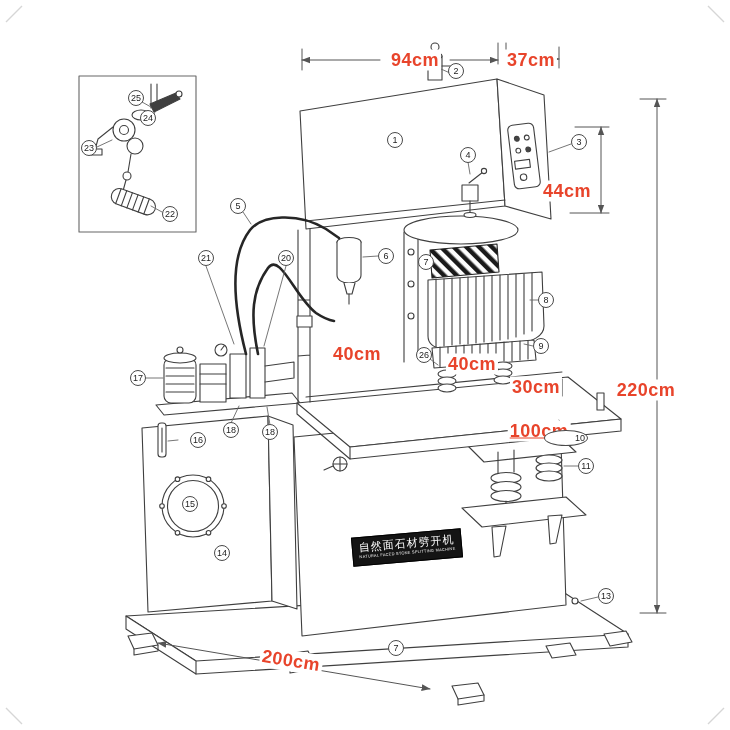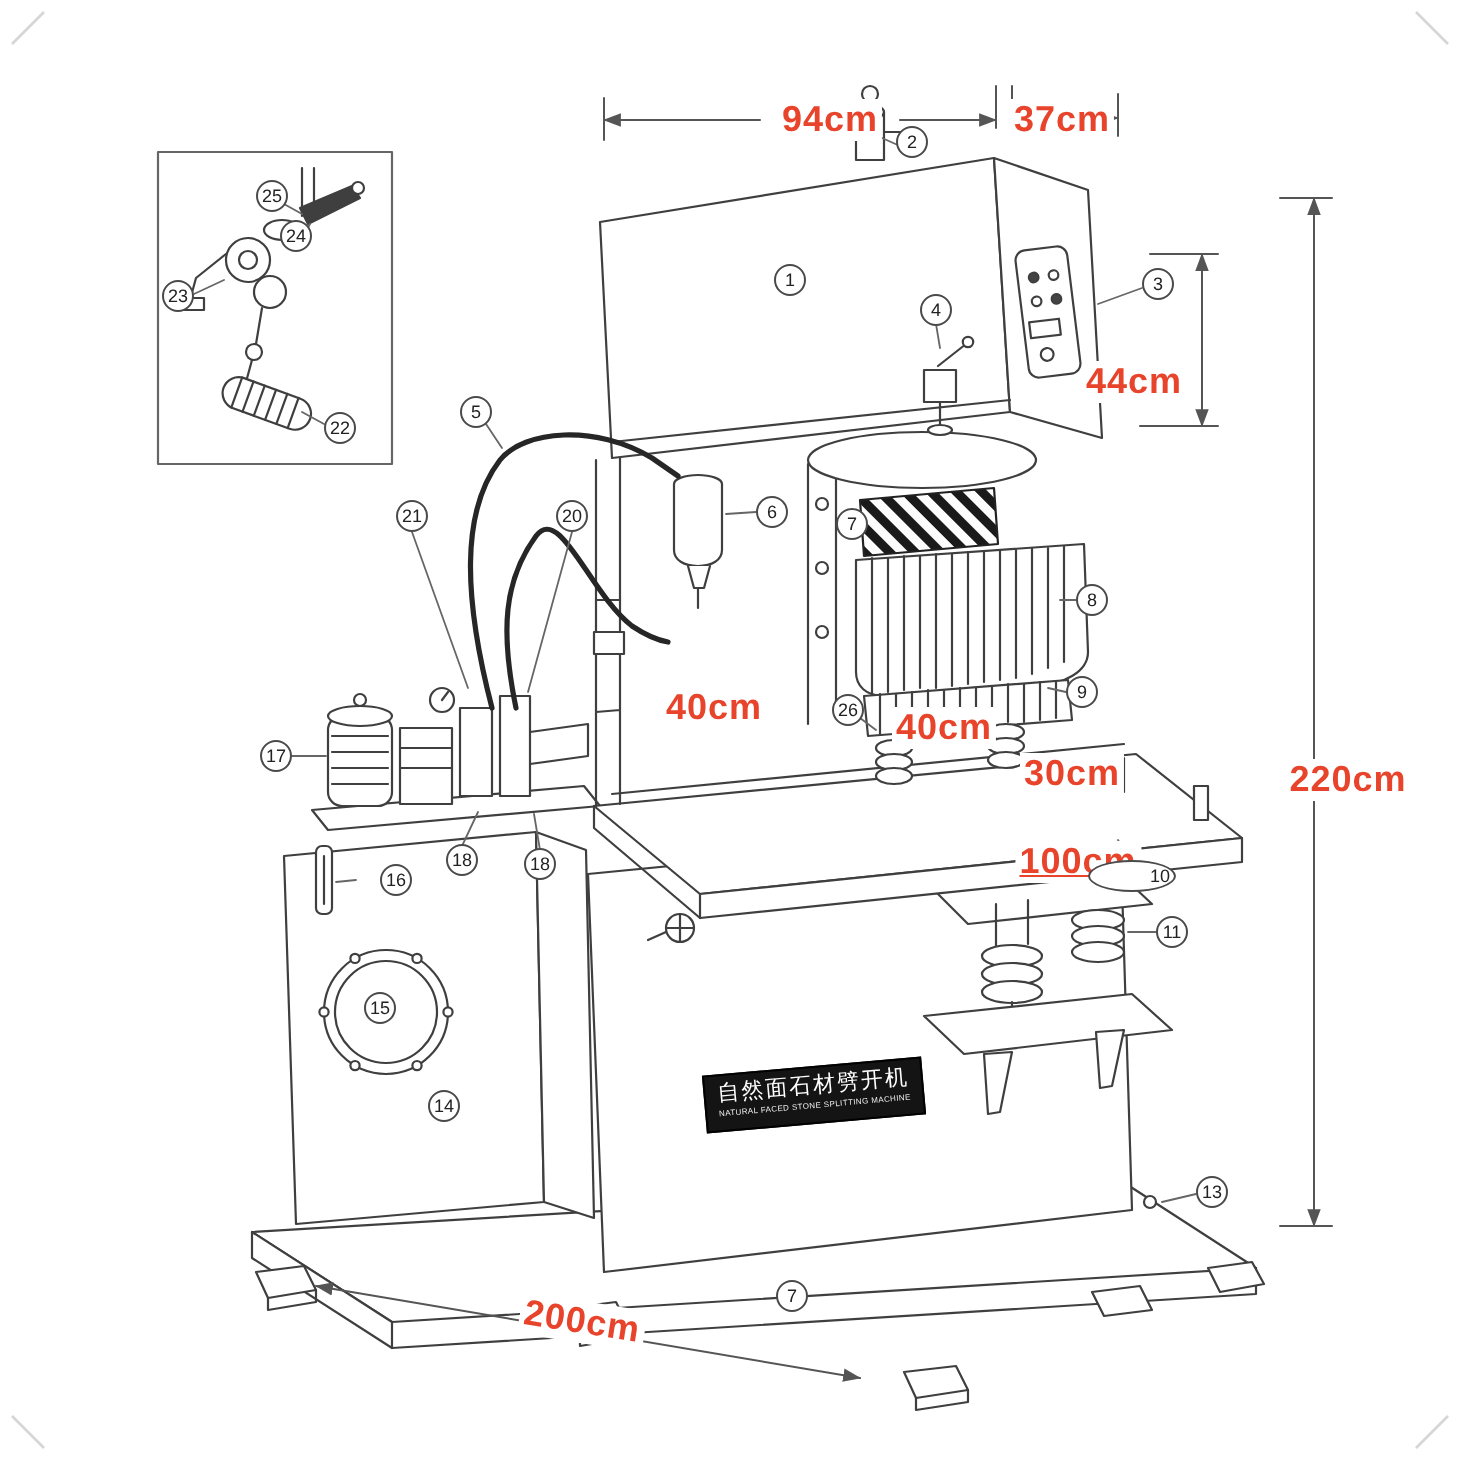--- a/index.html
+++ b/index.html
@@ -251,21 +251,21 @@
   <div class="callout" style="left:136px;top:98px;">25</div>
   <div class="callout" style="left:424px;top:355px;">26</div>
 
   <div class="dim" style="left:415px;top:60px;">94cm</div>
   <div class="dim" style="left:531px;top:60px;text-align:center;">37cm</div>
   <div class="dim" style="left:567px;top:171px;margin-top:20px;">44cm</div>
   <div class="dim" style="left:357px;top:354px;">40cm</div>
   <div class="dim" style="left:472px;top:364px;">40cm</div>
   <div class="dim" style="left:536px;top:387px;">30cm</div>
   <div class="dim" style="left:539px;top:431px;text-decoration:underline;">100cm</div>
-  <div class="dim" style="left:674px;top:390px;">220cm</div>
+  <div class="dim" style="left:646px;top:390px;">220cm</div>
   <div class="dim rot" style="left:291px;top:661px;">200cm</div>
 
   <div class="nameplate">
     <div class="np-cn">自然面石材劈开机</div>
     <div class="np-en">NATURAL FACED STONE SPLITTING MACHINE</div>
   </div>
 
 </div>
 
 </body></html>

